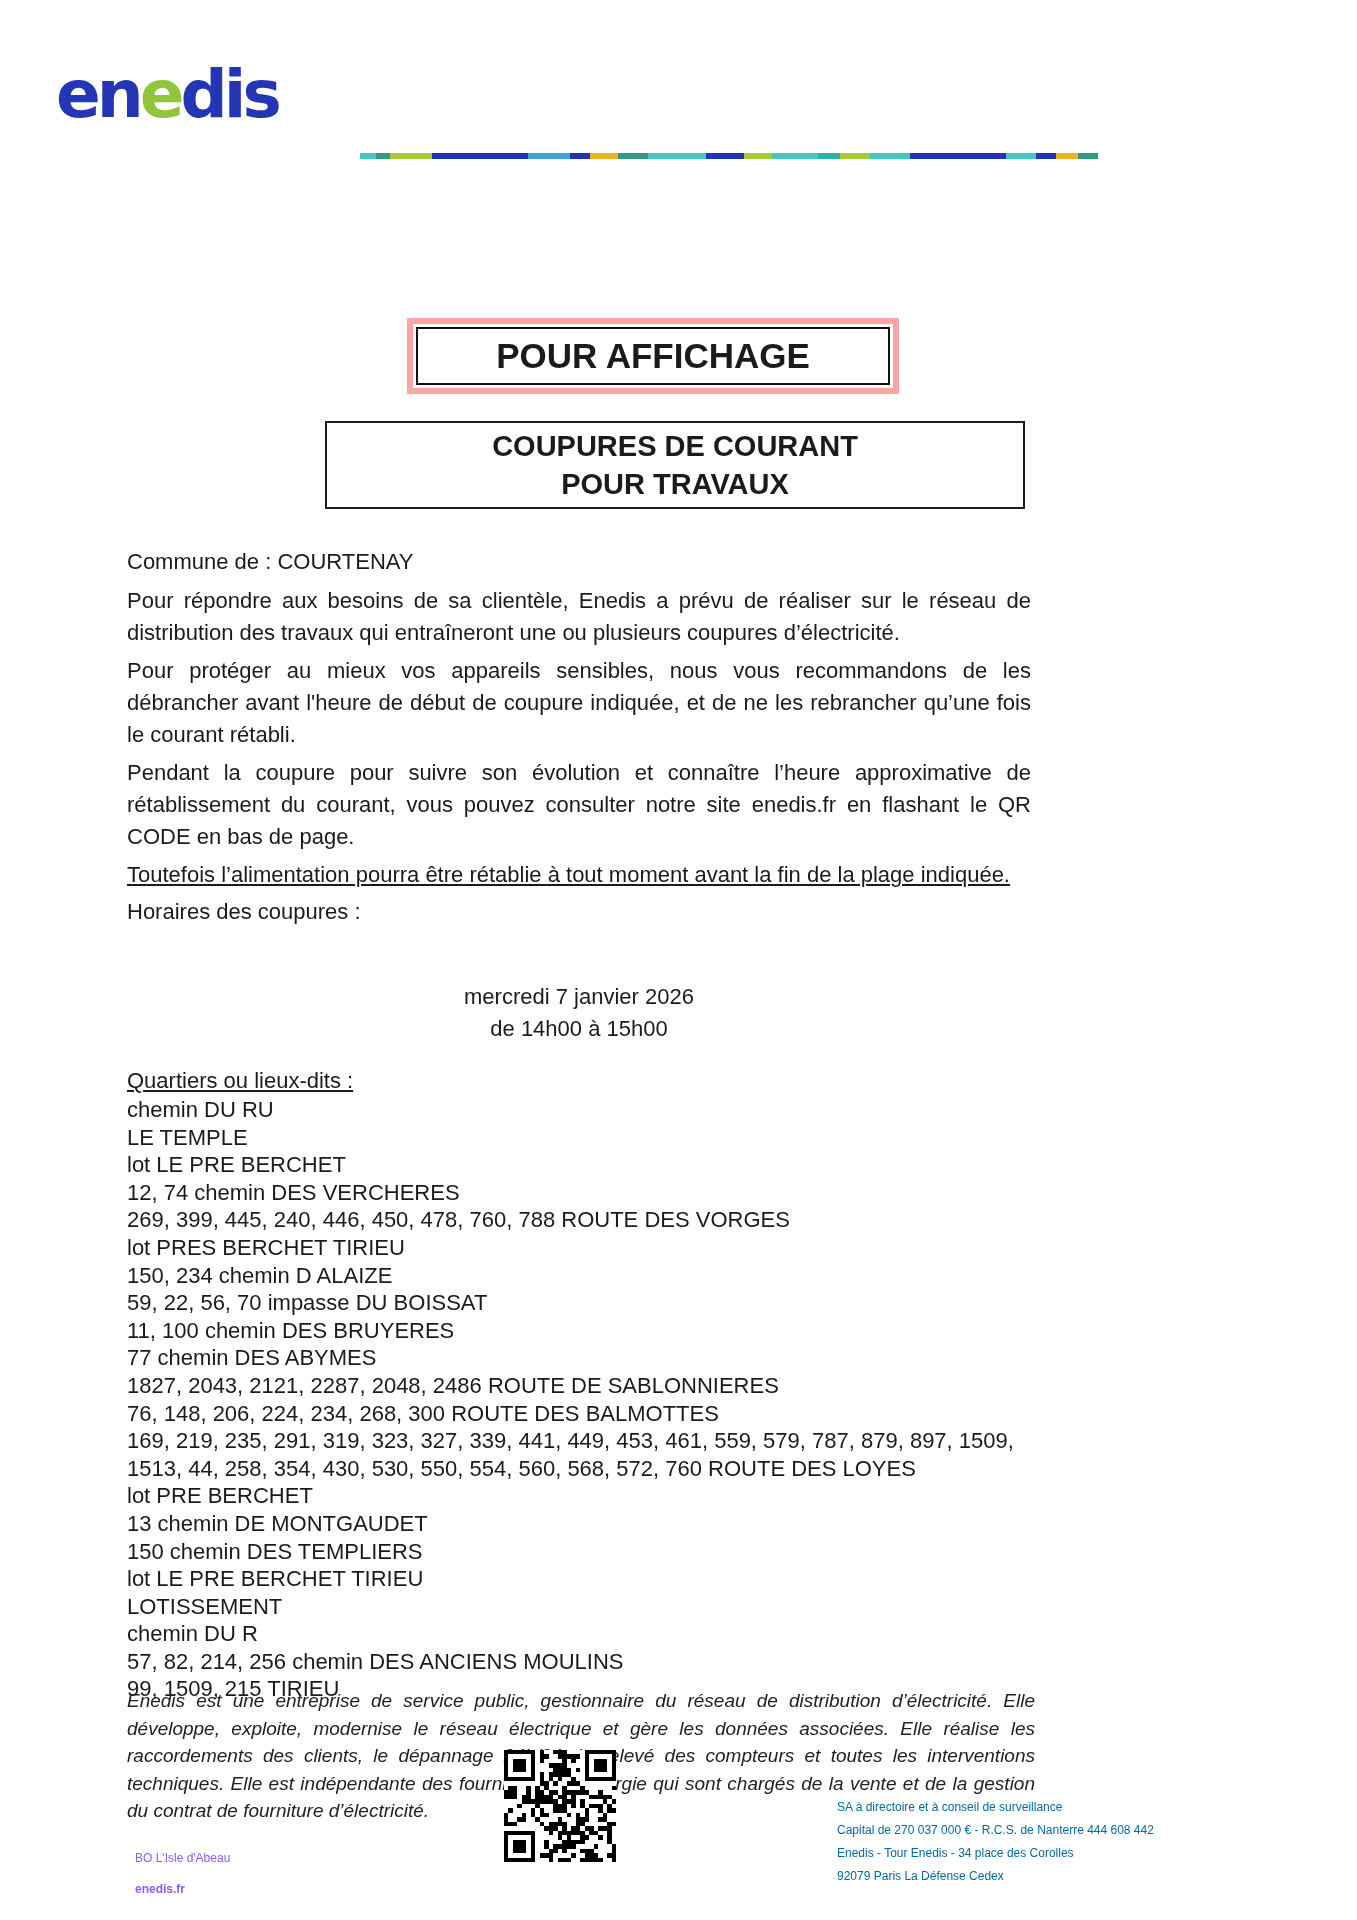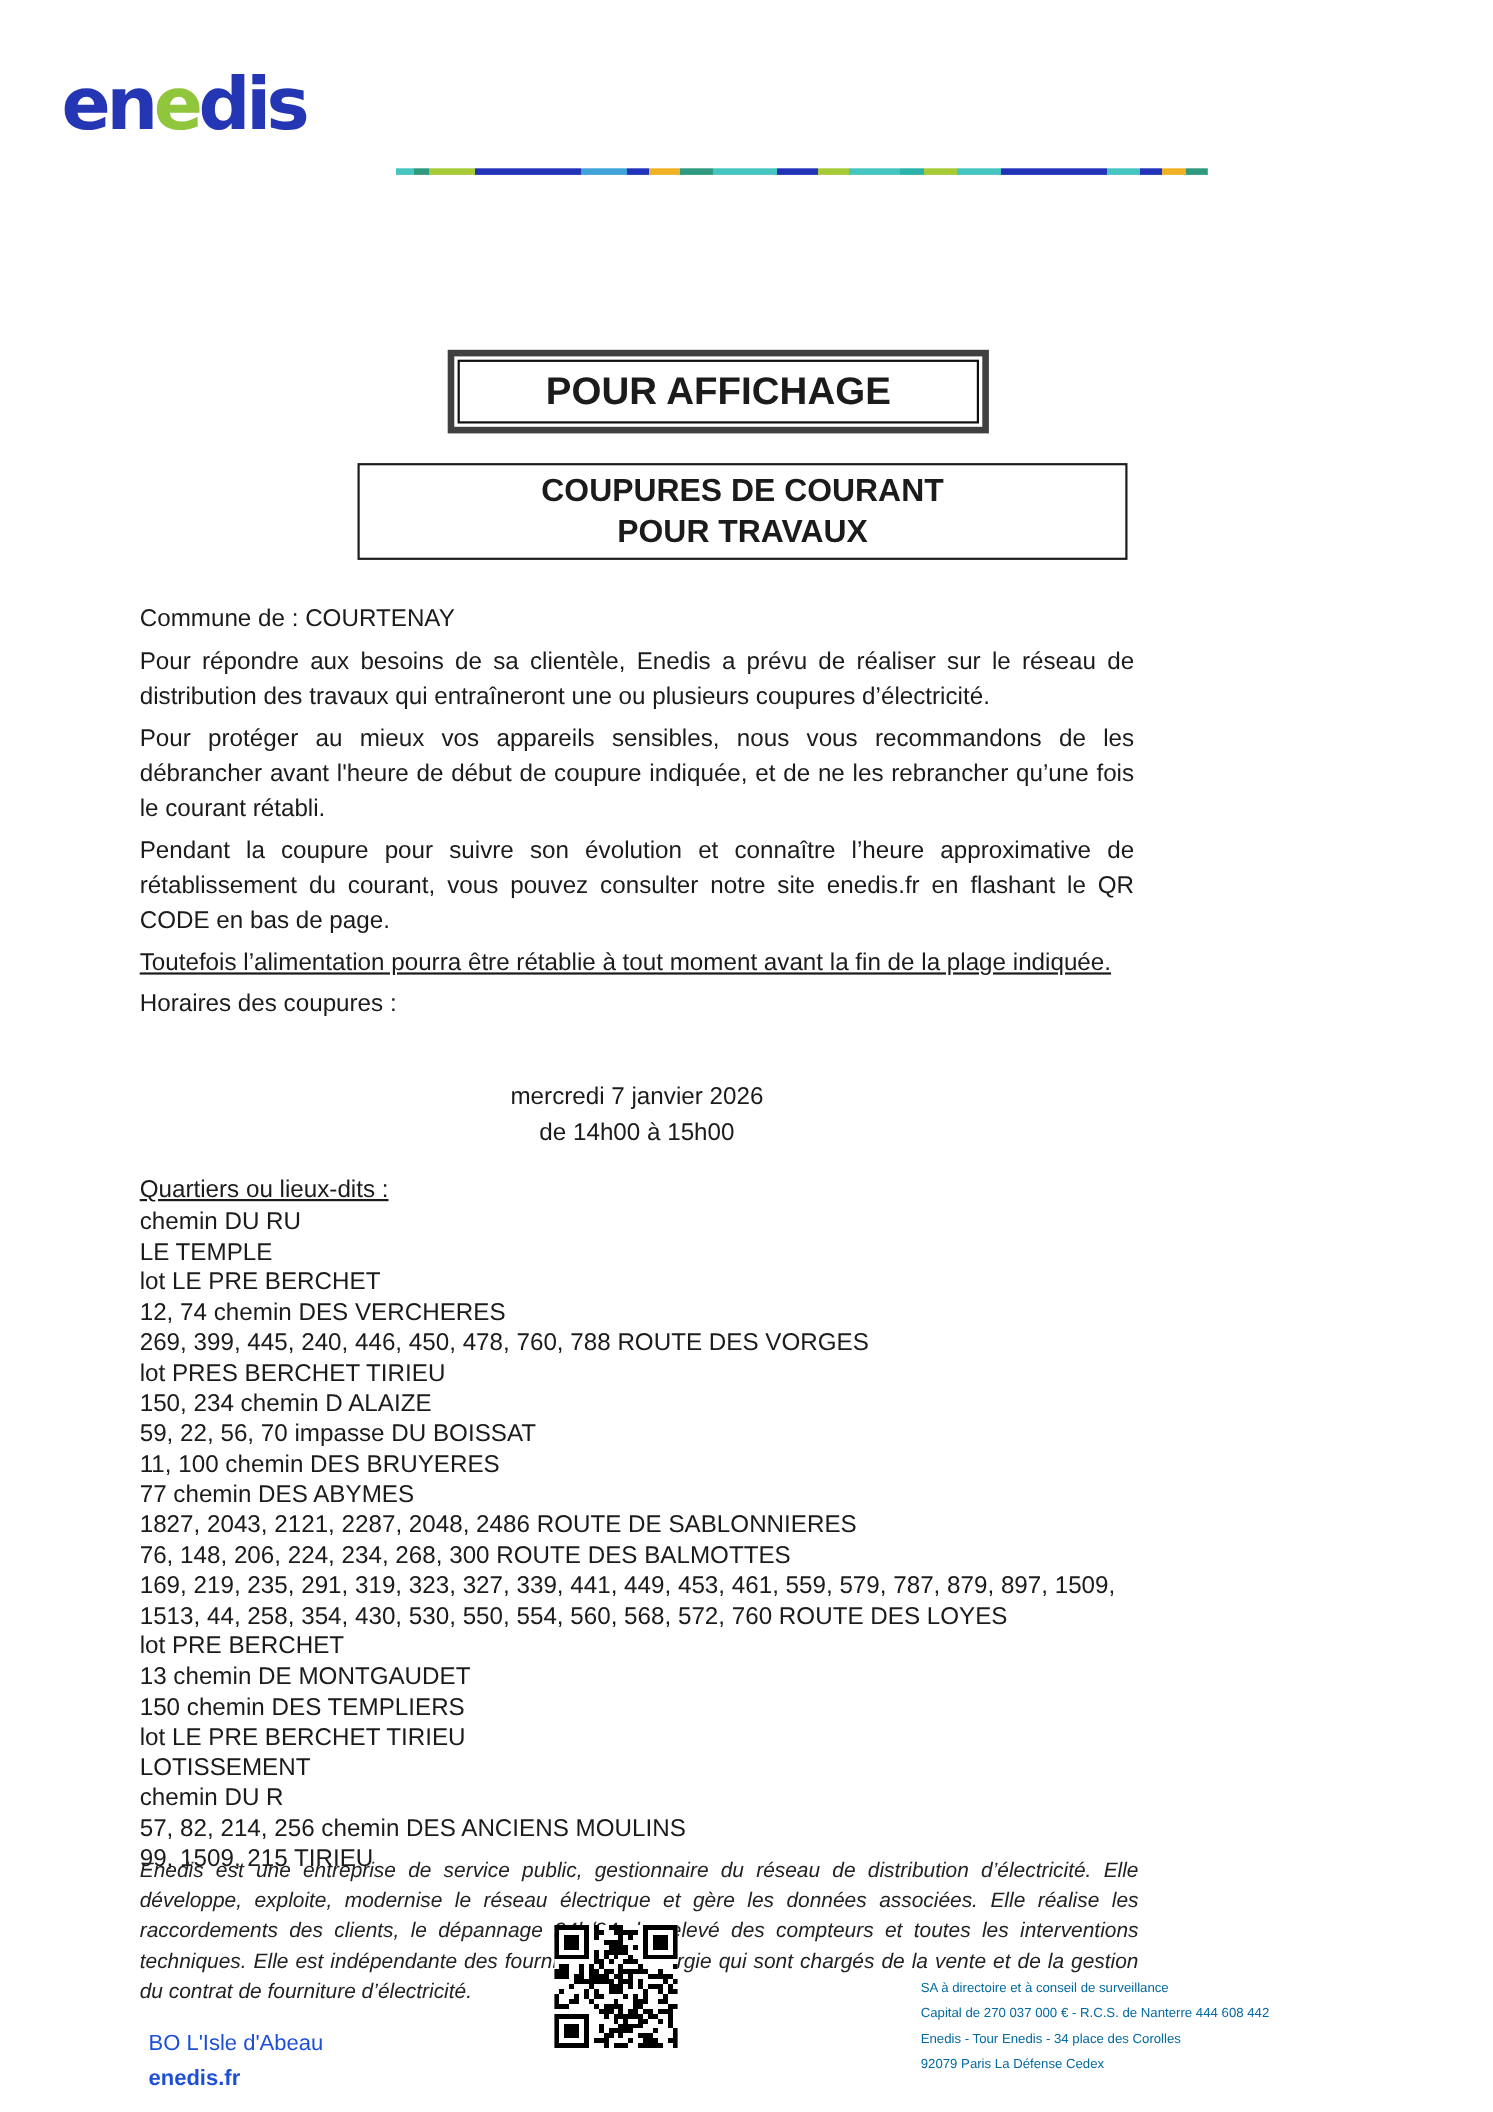--- a/index.html
+++ b/index.html
@@ -21,21 +21,21 @@
     background:linear-gradient(90deg,
       #45c5bf 0 16px,#2f9a80 16px 30px,#a6ca36 30px 72px,#2133b8 72px 168px,
       #3fa3d9 168px 210px,#2133b8 210px 230px,#f0b125 230px 258px,#2f9a80 258px 288px,
       #45c5bf 288px 346px,#2133b8 346px 384px,#a6ca36 384px 412px,#45c5bf 412px 458px,
       #2bb3ab 458px 480px,#a6ca36 480px 510px,#45c5bf 510px 550px,#2133b8 550px 646px,
       #45c5bf 646px 676px,#2133b8 676px 696px,#f0b125 696px 718px,#2f9a80 718px 738px);
   }
   
   .stamp-outer{
     position:absolute;left:407px;top:318px;width:492px;height:76px;
-    border:6px solid #404040;box-sizing:border-box;background:#fff;
+    border:6px solid #fca5a5;box-sizing:border-box;background:#fff;
   }
   .stamp-inner{
     position:absolute;inset:3px;border:2px solid #0f0f0f;
     display:flex;align-items:center;justify-content:center;
     font-weight:700;font-size:35px;letter-spacing:0px;
   }
   .notice-box{
     position:absolute;left:325px;top:421px;width:700px;height:88px;
     border:2px solid #1c1c1c;box-sizing:border-box;background:#fff;
     display:flex;flex-direction:column;justify-content:center;
@@ -55,21 +55,21 @@
   .quartiers-label{line-height:30px;margin:0;text-decoration:underline;}
   .districts{list-style:none;margin:0;padding:0;font-size:22px;line-height:27.6px;}
   
   .legal{
     position:absolute;left:127px;top:1668px;width:908px;
     font-style:italic;font-size:19px;line-height:27.5px;text-align:justify;color:#222;
   }
   .qr{position:absolute;left:504px;top:1750px;width:112px;height:112px;}
   .footer-left{
     position:absolute;left:135px;top:1843px;
-    color:#1d4ed8;font-size:20px;line-height:31px;
+    color:#8b5cf6;font-size:12px;line-height:31px;
   }
   .footer-left .site{font-weight:700;}
   .footer-right{
     position:absolute;left:837px;top:1796px;
     color:#0369a1;font-size:12px;line-height:23px;
   }
 </style>
 </head>
 <body>
 

